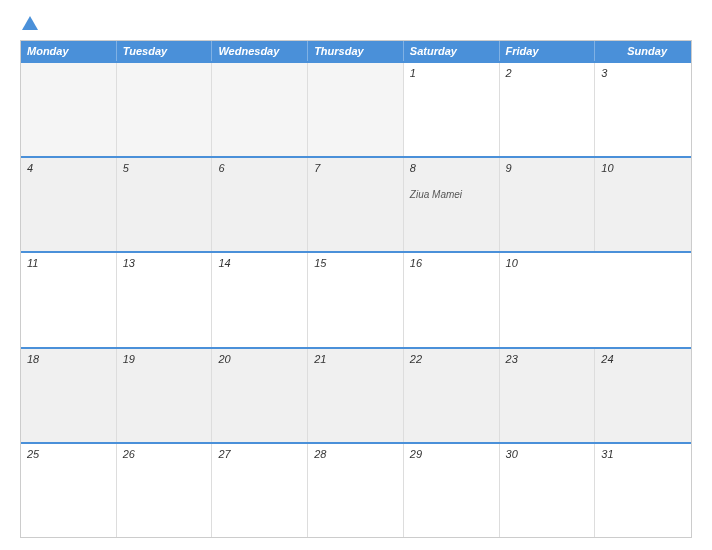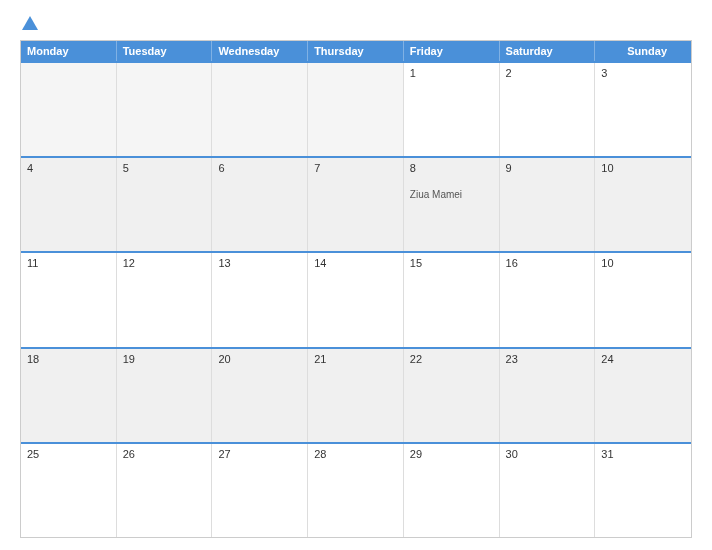--- a/index.html
+++ b/index.html
@@ -10,20 +10,21 @@
       height: 550px;
       overflow: hidden;
     }
     .page {
       width: 712px;
       height: 550px;
       background: #fff;
       padding: 16px 20px 12px 20px;
       display: flex;
       flex-direction: column;
+      font-style: italic;
     }
     .header {
       display: flex;
       align-items: center;
       justify-content: space-between;
       margin-bottom: 10px;
     }
     .logo {
       display: flex;
       align-items: center;
@@ -129,22 +130,22 @@
     <div class="month-title"></div>
     <div class="country"></div>
   </div>
 
   <div class="calendar">
     <div class="day-headers">
     <div class="day-header">Monday</div>
         <div class="day-header">Tuesday</div>
         <div class="day-header">Wednesday</div>
         <div class="day-header">Thursday</div>
+        <div class="day-header">Saturday</div>
         <div class="day-header">Friday</div>
-        <div class="day-header">Saturday</div>
         <div class="day-header">Sunday</div>
       </div>
     <div class="weeks">
     <div class="week-row">
           <div class="day-cell empty"></div>
           <div class="day-cell empty"></div>
           <div class="day-cell empty"></div>
           <div class="day-cell empty"></div>
           <div class="day-cell">
             <span class="day-num">1</span>
@@ -176,23 +177,20 @@
           <div class="day-cell">
             <span class="day-num">9</span>
           </div>
           <div class="day-cell">
             <span class="day-num">10</span>
           </div>
         </div>
         <div class="week-row">
           <div class="day-cell">
             <span class="day-num">11</span>
-          </div>
-          <div class="day-cell">
-            <span class="day-num">12</span>
           </div>
           <div class="day-cell">
             <span class="day-num">13</span>
           </div>
           <div class="day-cell">
             <span class="day-num">14</span>
           </div>
           <div class="day-cell">
             <span class="day-num">15</span>
           </div>

